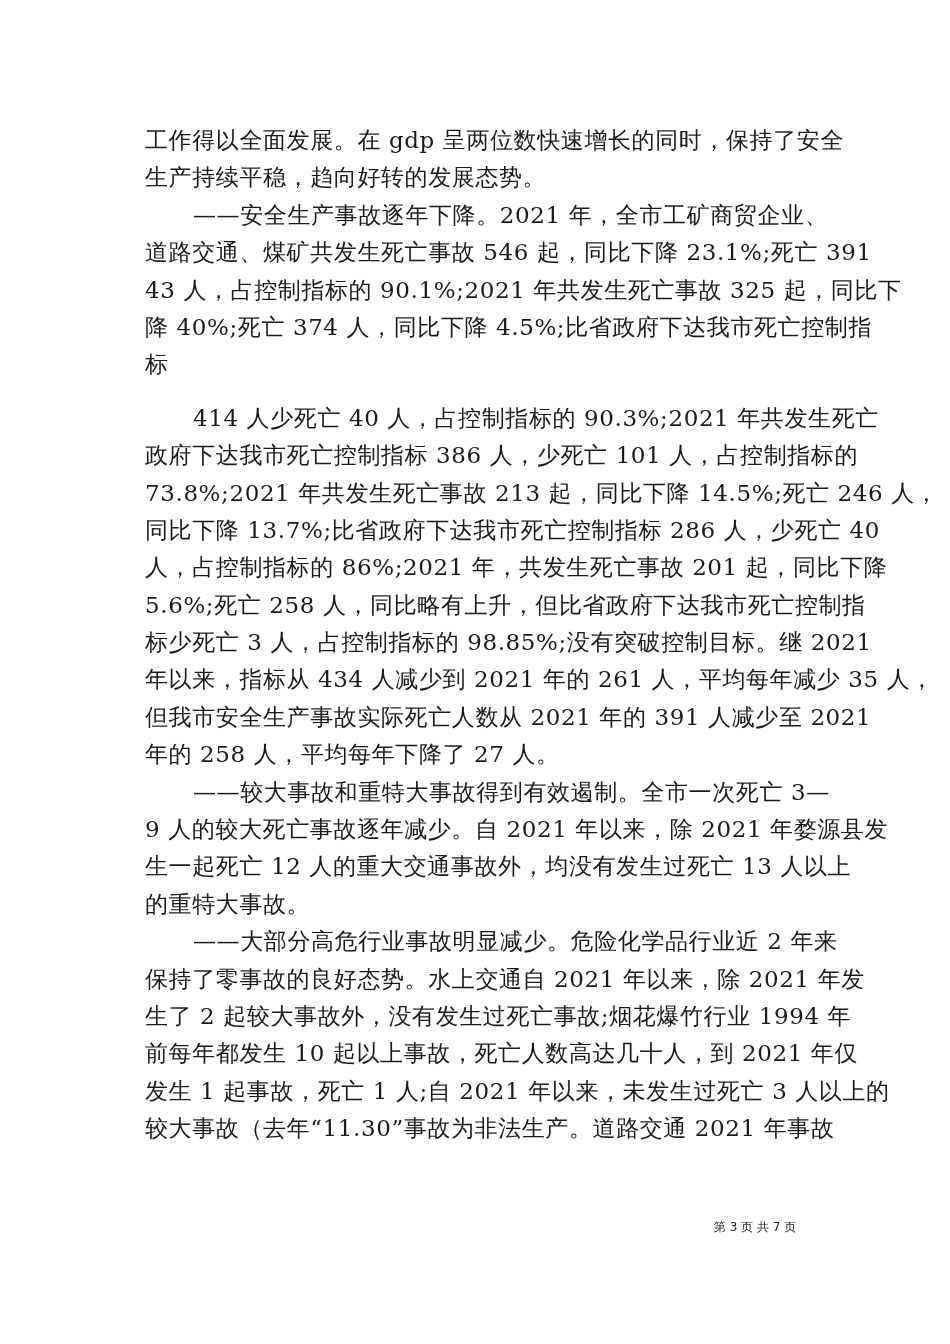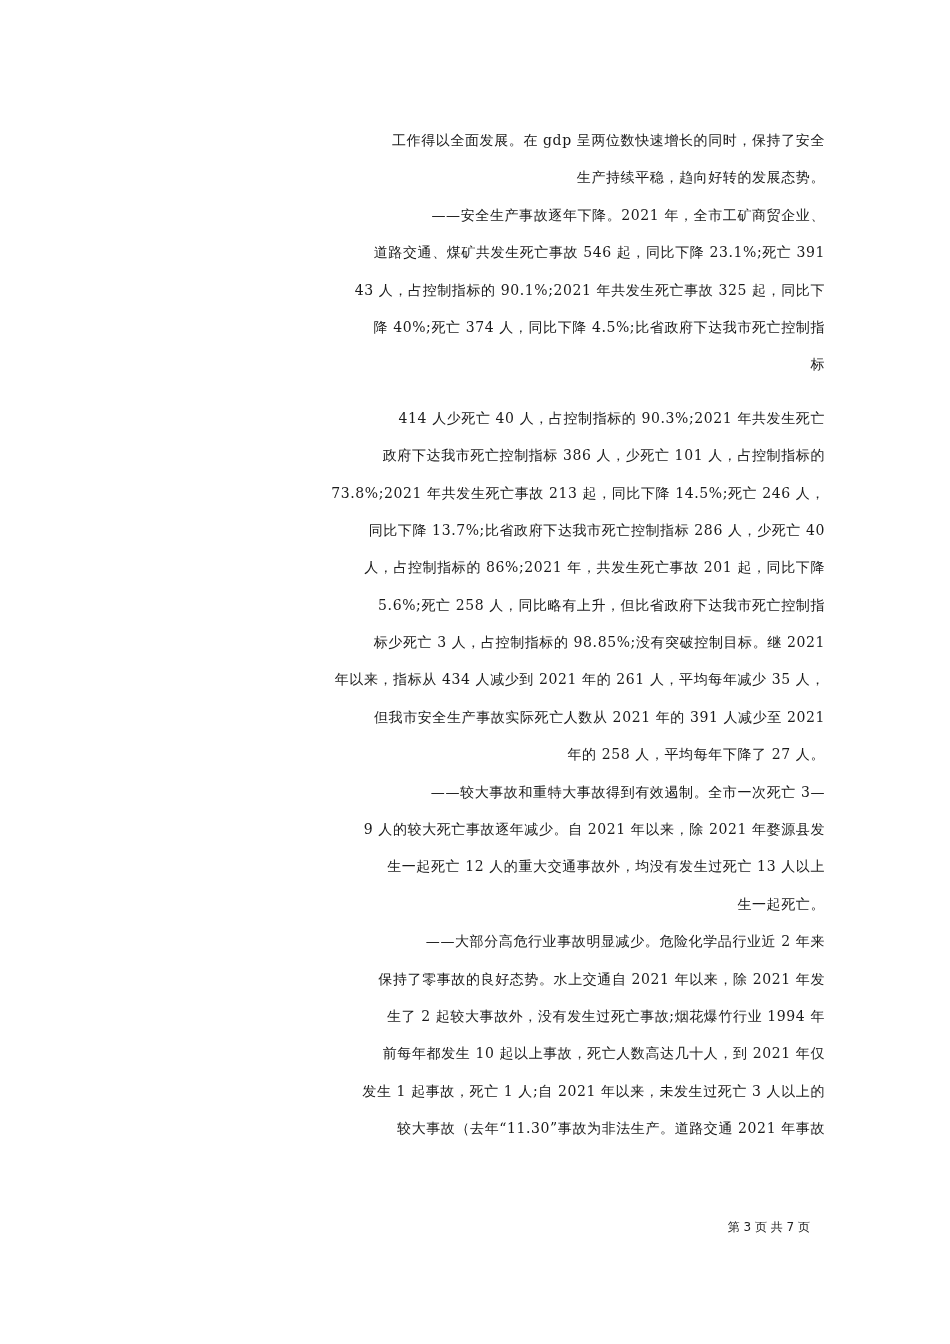--- a/index.html
+++ b/index.html
@@ -1,24 +1,24 @@
 <!DOCTYPE html>
 <html><head>
 <meta charset="utf-8">
 <style>
   html, body { margin: 0; padding: 0; background: #ffffff; }
   body { width: 950px; height: 1344px; position: relative; overflow: hidden;
          font-family: "DejaVu Serif", "Liberation Serif", serif; color: #1a1a1a; }
   .page { position: absolute; left: 0; top: 0; width: 950px; height: 1344px; background: #fff; }
   .body-text { position: absolute; left: 145px; top: 122px; width: 680px; }
-  .line { display: block; height: 37.4px; line-height: 37.4px; font-size: 14px;
-          white-space: nowrap; letter-spacing: 0.6px; text-align: right; }
+  .line { display: block; height: 37.4px; line-height: 37.4px; font-size: 23px;
+          white-space: nowrap; letter-spacing: 0.6px; }
   .line.indent { padding-left: 48px; }
   .line.gap-before { margin-top: 16px; }
-  .footer { position: absolute; left: 700px; top: 1219px; width: 110px; text-align: right;
+  .footer { position: absolute; left: 700px; top: 1219px; width: 110px; text-align: center;
             font-family: "DejaVu Sans", "Liberation Sans", sans-serif; font-size: 12px; color: #222; }
 </style>
 </head>
 <body>
 
 <div class="page">
   <div class="body-text">
     <span class="line">工作得以全面发展。在 gdp 呈两位数快速增长的同时，保持了安全</span>
     <span class="line">生产持续平稳，趋向好转的发展态势。</span>
     <span class="line indent">——安全生产事故逐年下降。2021 年，全市工矿商贸企业、</span>
@@ -32,21 +32,21 @@
     <span class="line">同比下降 13.7%;比省政府下达我市死亡控制指标 286 人，少死亡 40</span>
     <span class="line">人，占控制指标的 86%;2021 年，共发生死亡事故 201 起，同比下降</span>
     <span class="line">5.6%;死亡 258 人，同比略有上升，但比省政府下达我市死亡控制指</span>
     <span class="line">标少死亡 3 人，占控制指标的 98.85%;没有突破控制目标。继 2021</span>
     <span class="line">年以来，指标从 434 人减少到 2021 年的 261 人，平均每年减少 35 人，</span>
     <span class="line">但我市安全生产事故实际死亡人数从 2021 年的 391 人减少至 2021</span>
     <span class="line">年的 258 人，平均每年下降了 27 人。</span>
     <span class="line indent">——较大事故和重特大事故得到有效遏制。全市一次死亡 3—</span>
     <span class="line">9 人的较大死亡事故逐年减少。自 2021 年以来，除 2021 年婺源县发</span>
     <span class="line">生一起死亡 12 人的重大交通事故外，均没有发生过死亡 13 人以上</span>
-    <span class="line">生一起死亡。</span>
+    <span class="line">的重特大事故。</span>
     <span class="line indent">——大部分高危行业事故明显减少。危险化学品行业近 2 年来</span>
     <span class="line">保持了零事故的良好态势。水上交通自 2021 年以来，除 2021 年发</span>
     <span class="line">生了 2 起较大事故外，没有发生过死亡事故;烟花爆竹行业 1994 年</span>
     <span class="line">前每年都发生 10 起以上事故，死亡人数高达几十人，到 2021 年仅</span>
     <span class="line">发生 1 起事故，死亡 1 人;自 2021 年以来，未发生过死亡 3 人以上的</span>
     <span class="line">较大事故（去年“11.30”事故为非法生产。道路交通 2021 年事故</span>
   </div>
 
   <div class="footer">第 3 页 共 7 页</div>
 </div>

